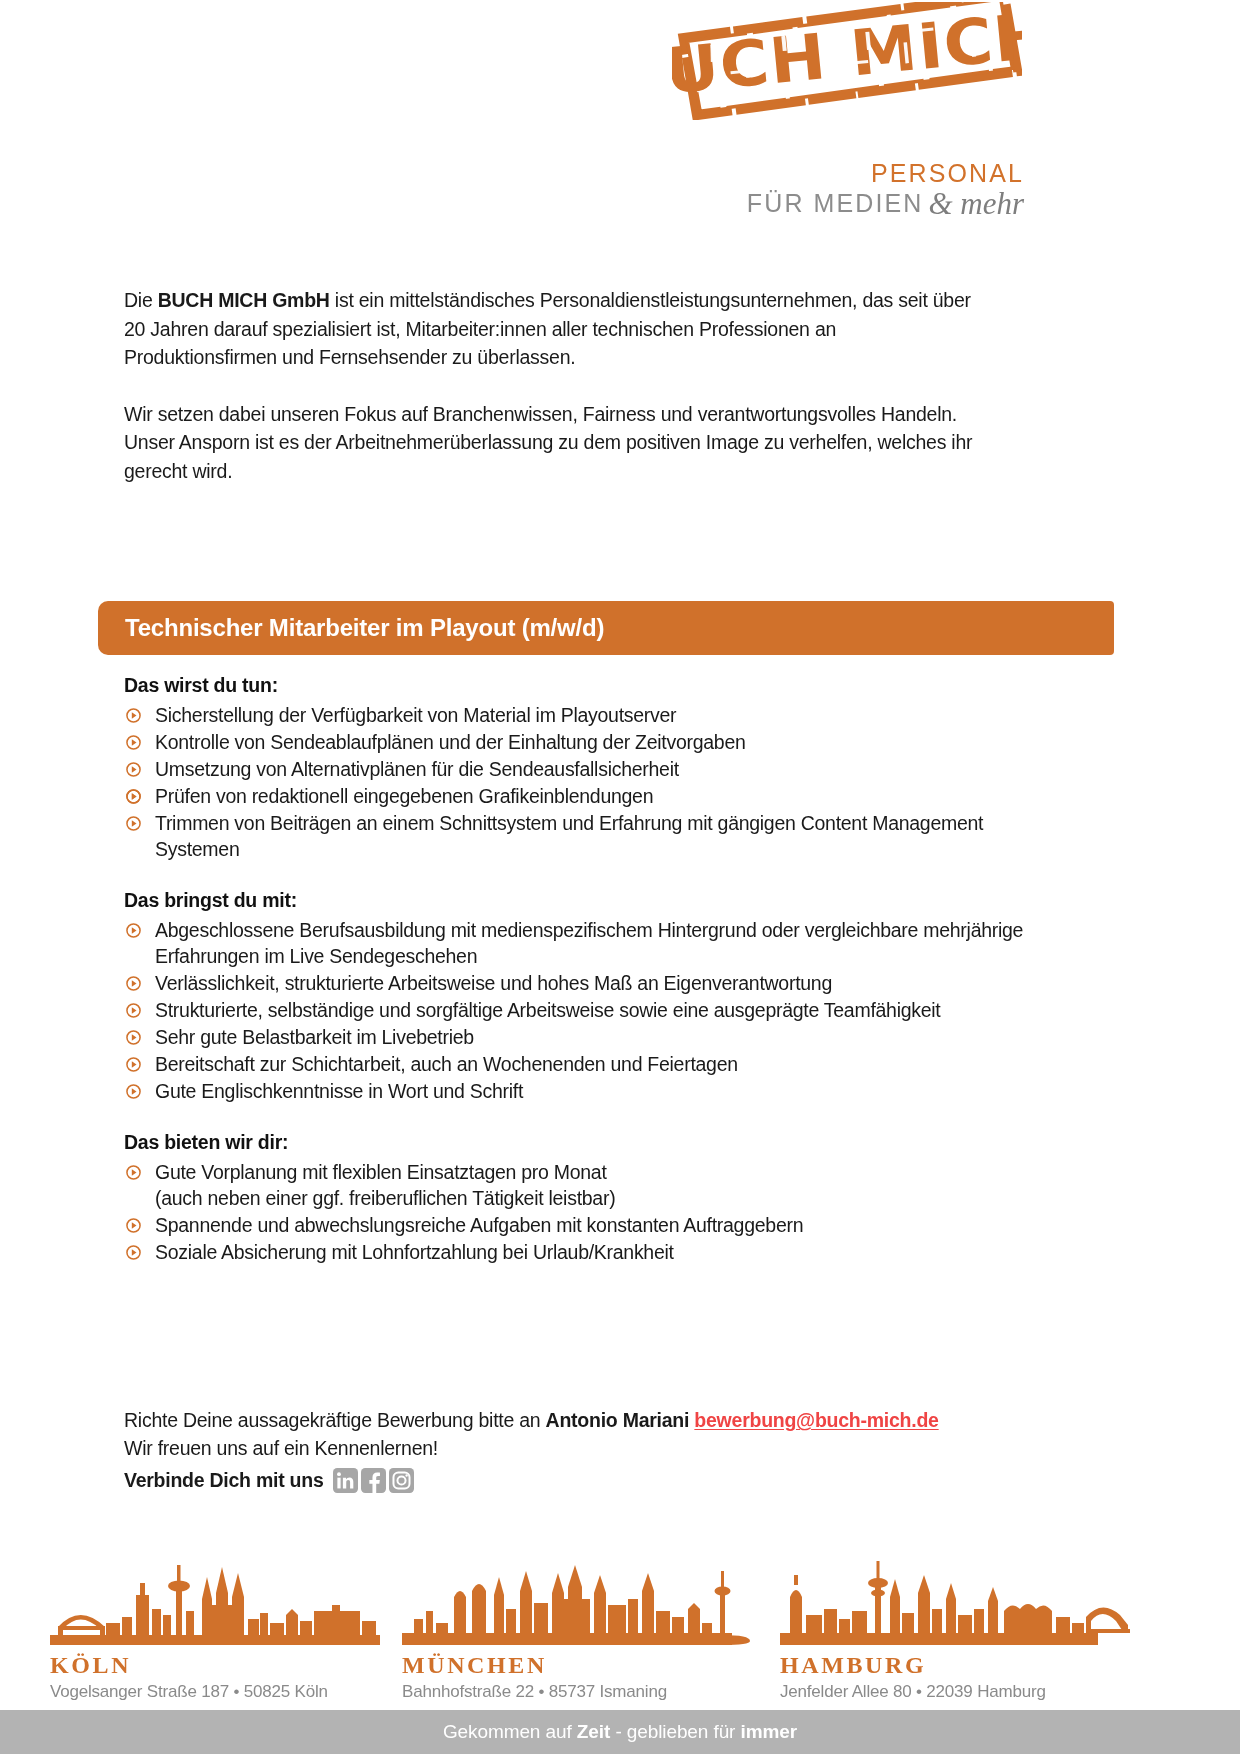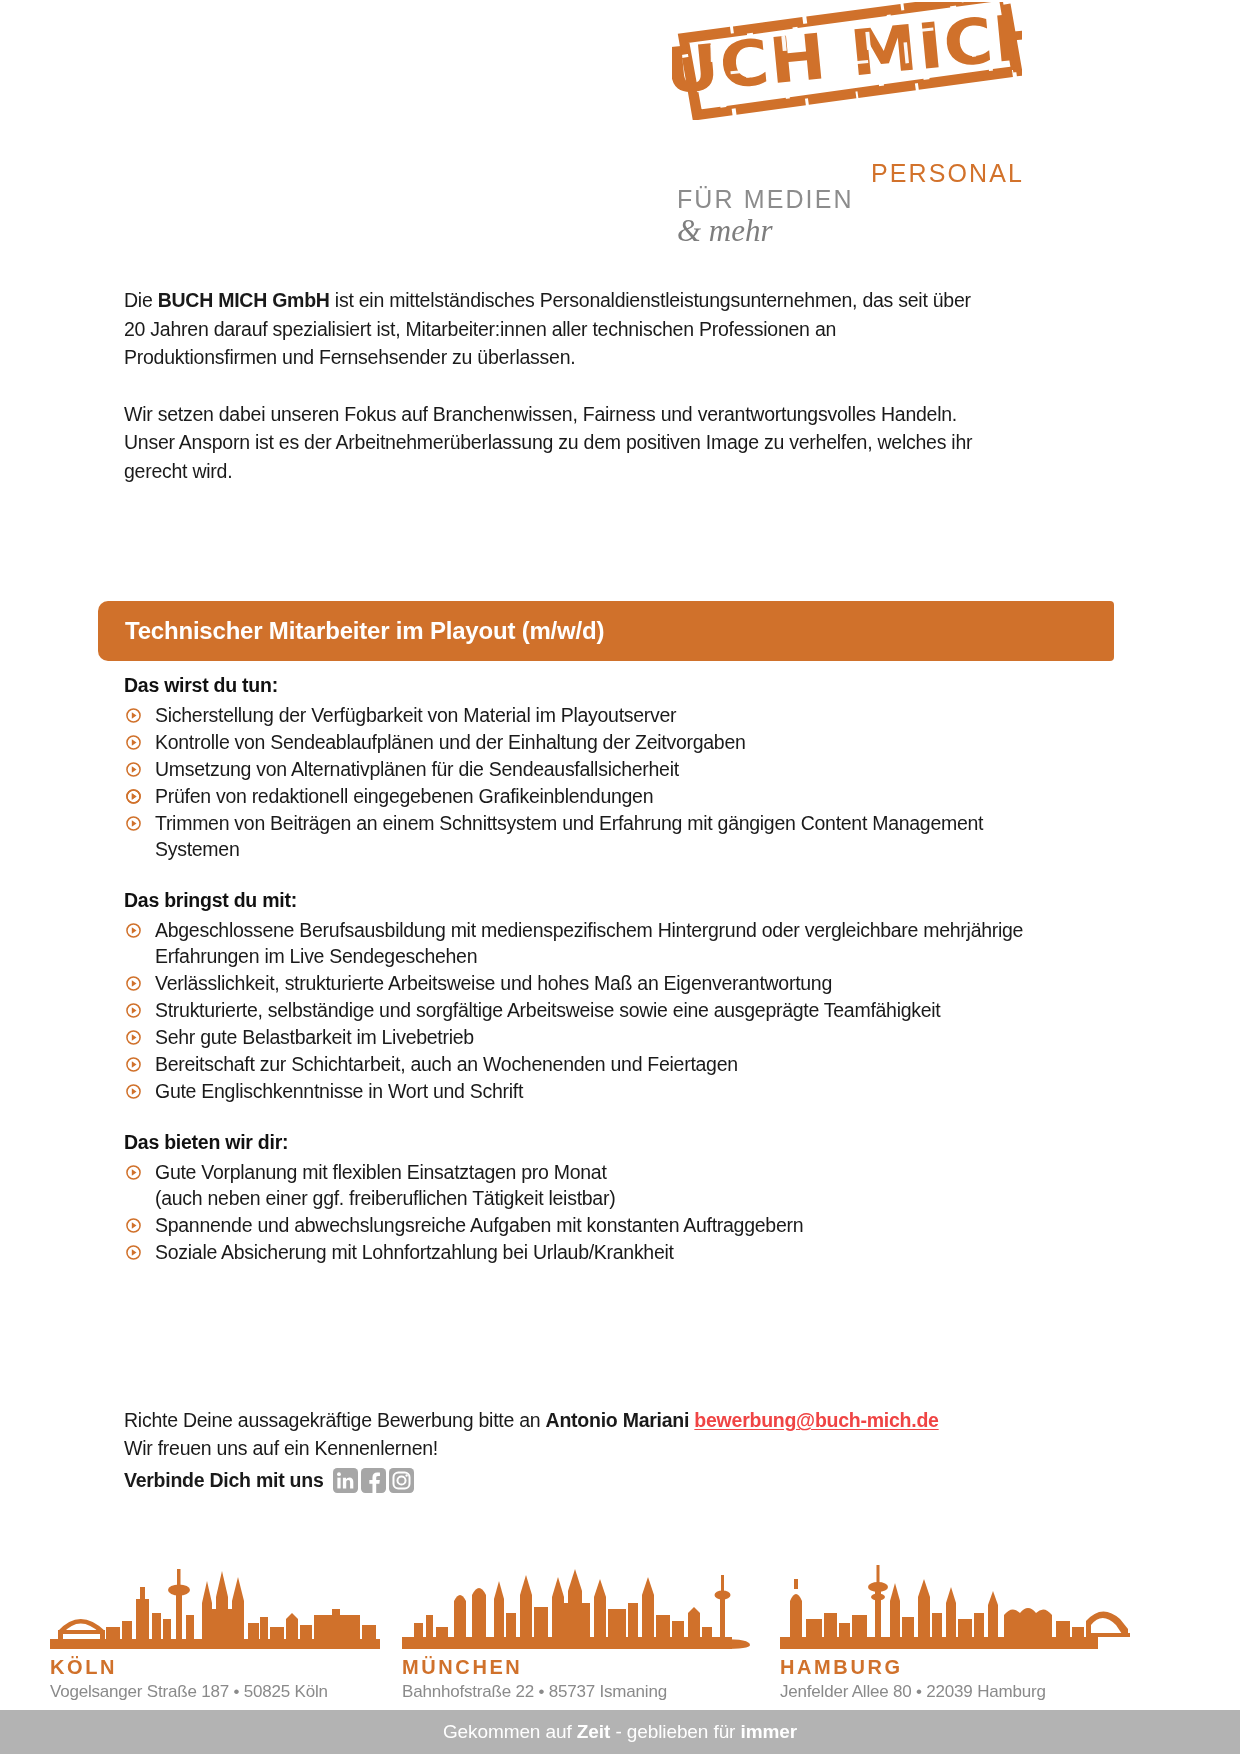--- a/index.html
+++ b/index.html
@@ -64,21 +64,20 @@
     font-family: "Liberation Sans", sans-serif;
     font-size: 25px;
     letter-spacing: 2.1px;
     color: #8C8C8C;
     line-height: 1.05;
     font-weight: 400;
     white-space: nowrap;
     display: flex;
     justify-content: flex-end;
     align-items: baseline;
-    flex-direction: column;
   }
 
   .tag-script {
     font-family: Liberation Serif, serif;
     font-style: italic;
     font-size: 31px;
     letter-spacing: 0;
     color: #7E7E7E;
     margin-left: 5px;
     position: relative;
@@ -114,21 +113,21 @@
     color: #111;
     letter-spacing: -0.25px;
   }
 
   
   .title-banner {
     position: absolute;
     left: 98px;
     top: 601px;
     width: 1016px;
-    height: 60px;
+    height: 54px;
     background: #D0712B;
     border-radius: 10px 4px 4px 10px;
     display: flex;
     align-items: center;
     padding-left: 27px;
   }
 
   .title-banner-text {
     font-family: "Liberation Sans", sans-serif;
     font-size: 24px;
@@ -238,22 +237,22 @@
   .city.muenchen { width: 355px; margin-left: 22px; }
   .city.hamburg  { width: 350px; margin-left: 23px; }
 
   .skyline {
     display: block;
     width: 100%;
     height: 92px;
   }
 
   .city-name {
-    font-family: Liberation Sans, sans-serif;
-    font-size: 20px;
+    font-family: Liberation Serif, serif;
+    font-size: 24px;
     font-weight: 700;
     letter-spacing: 2.6px;
     color: #D0712B;
     margin-top: 7px;
   }
 
   .city-addr {
     font-family: "Liberation Sans", sans-serif;
     font-size: 17px;
     color: #8A8A8A;

